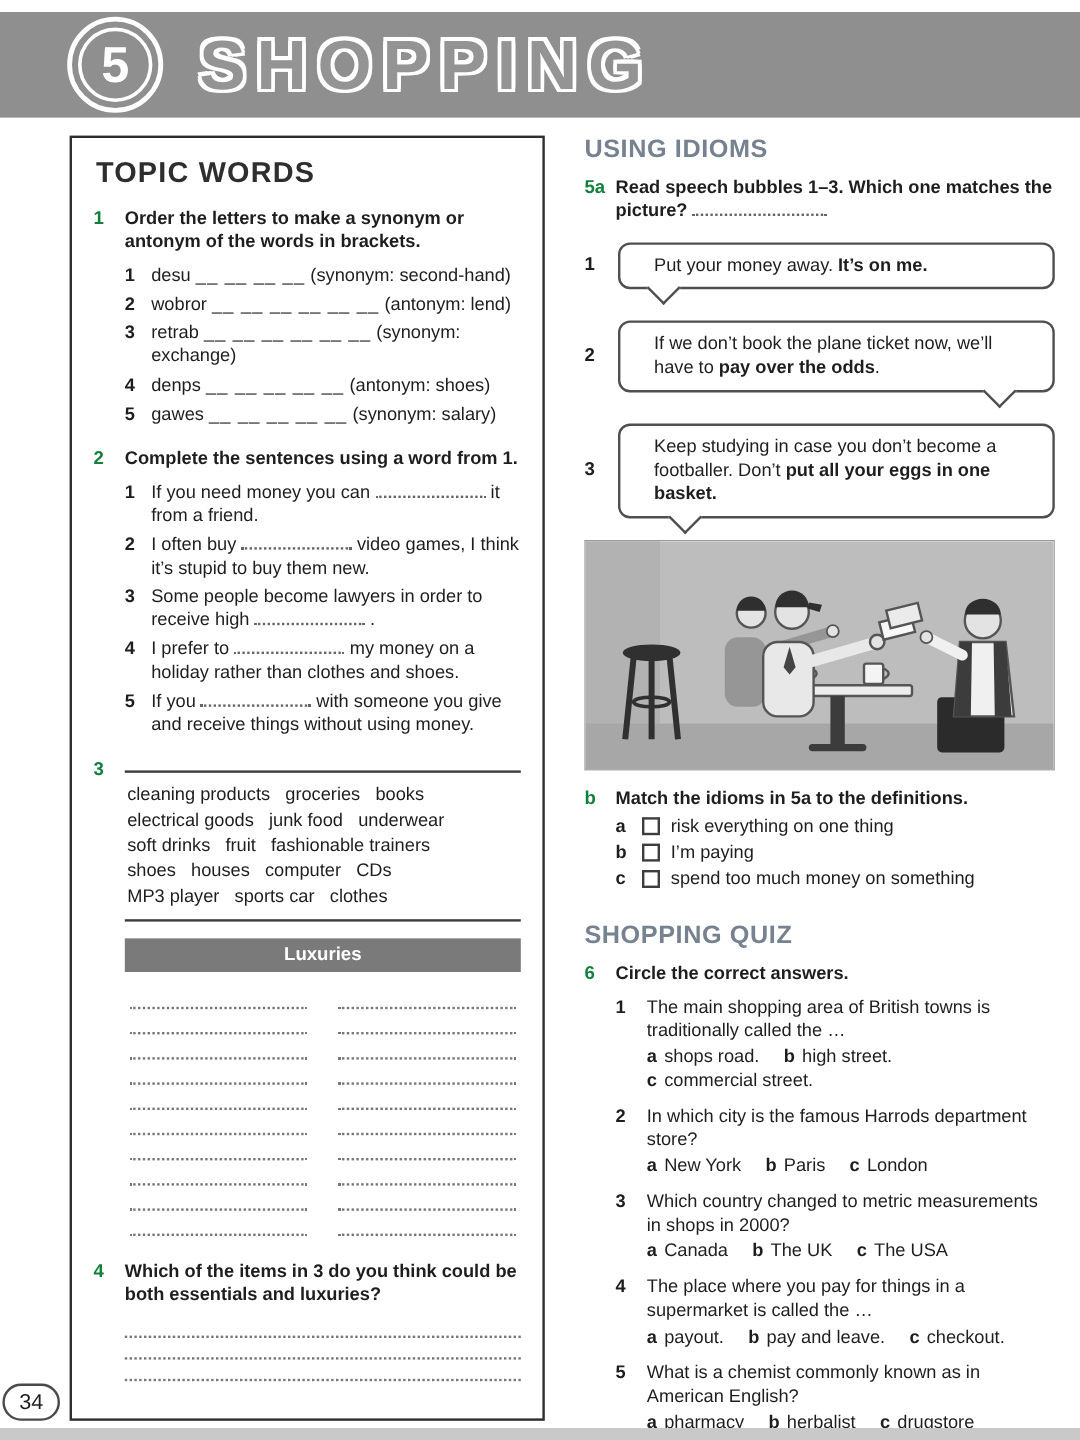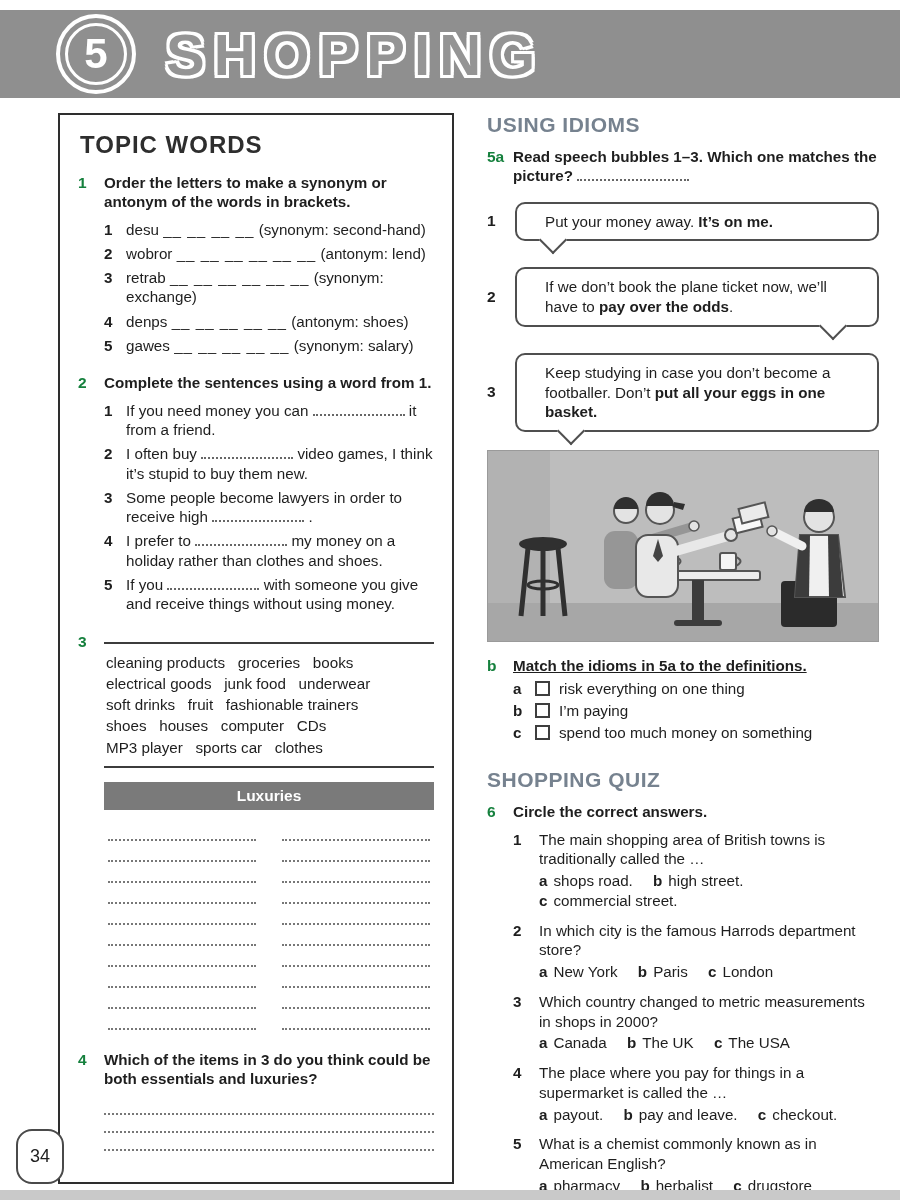--- a/index.html
+++ b/index.html
@@ -66,21 +66,21 @@
 
   
   .q { display:flex; margin-bottom:10px; }
   .qnum { flex:0 0 26px; font-weight:bold; font-size:15.2px; line-height:1.3; }
   .qbody { flex:1; font-size:15.2px; line-height:1.3; }
   .opts { margin-top:2px; }
   .opt { margin-right:16px; white-space:nowrap; }
   .opt b { margin-right:6px; }
 
   
-  .page-num { position:absolute; left:16px; bottom:16px; border:2px solid #4a4a4a; border-radius:16px; padding:15px 12px; font-size:18px; background:#fff; }
+  .page-num { position:absolute; left:2px; bottom:16px; border:2px solid #4a4a4a; border-radius:16px; padding:3px 12px; font-size:18px; background:#fff; }
   .bottom-strip { position:absolute; left:0; bottom:0; width:100%; height:10px; background:#c9c9c9; }
 </style>
 </head>
 <body>
 
 <div class="page">
 
   <header class="band">
     <div class="unit-badge">
       <div class="unit-badge-inner">
@@ -318,21 +318,21 @@
         <circle cx="331" cy="66" r="15" fill="#e3e3e3" stroke="#555" stroke-width="2"></circle>
         <path d="M316 61 a15 13 0 0 1 30 0 z" fill="#2f2f2f"></path>
         <path d="M314 95 L286 81" stroke="#f0f0f0" stroke-width="9" stroke-linecap="round"></path>
         <circle cx="284" cy="80" r="5" fill="#e3e3e3" stroke="#555" stroke-width="1.5"></circle>
       </svg>
     </div>
 
     <div class="ex" style="margin-bottom:6px;">
       <span class="exnum">b</span>
       <div class="exbody">
-        <p class="instr" style="margin-bottom:5px;text-decoration:underline;">Match the idioms in 5a to the definitions.</p>
+        <p class="instr" style="margin-bottom:5px;">Match the idioms in 5a to the definitions.</p>
         <div class="def">
           <span class="dletter">a</span>
           <span class="checkbox"></span>
           <span>risk everything on one thing</span>
         </div>
         <div class="def">
           <span class="dletter">b</span>
           <span class="checkbox"></span>
           <span>I’m paying</span>
         </div>

